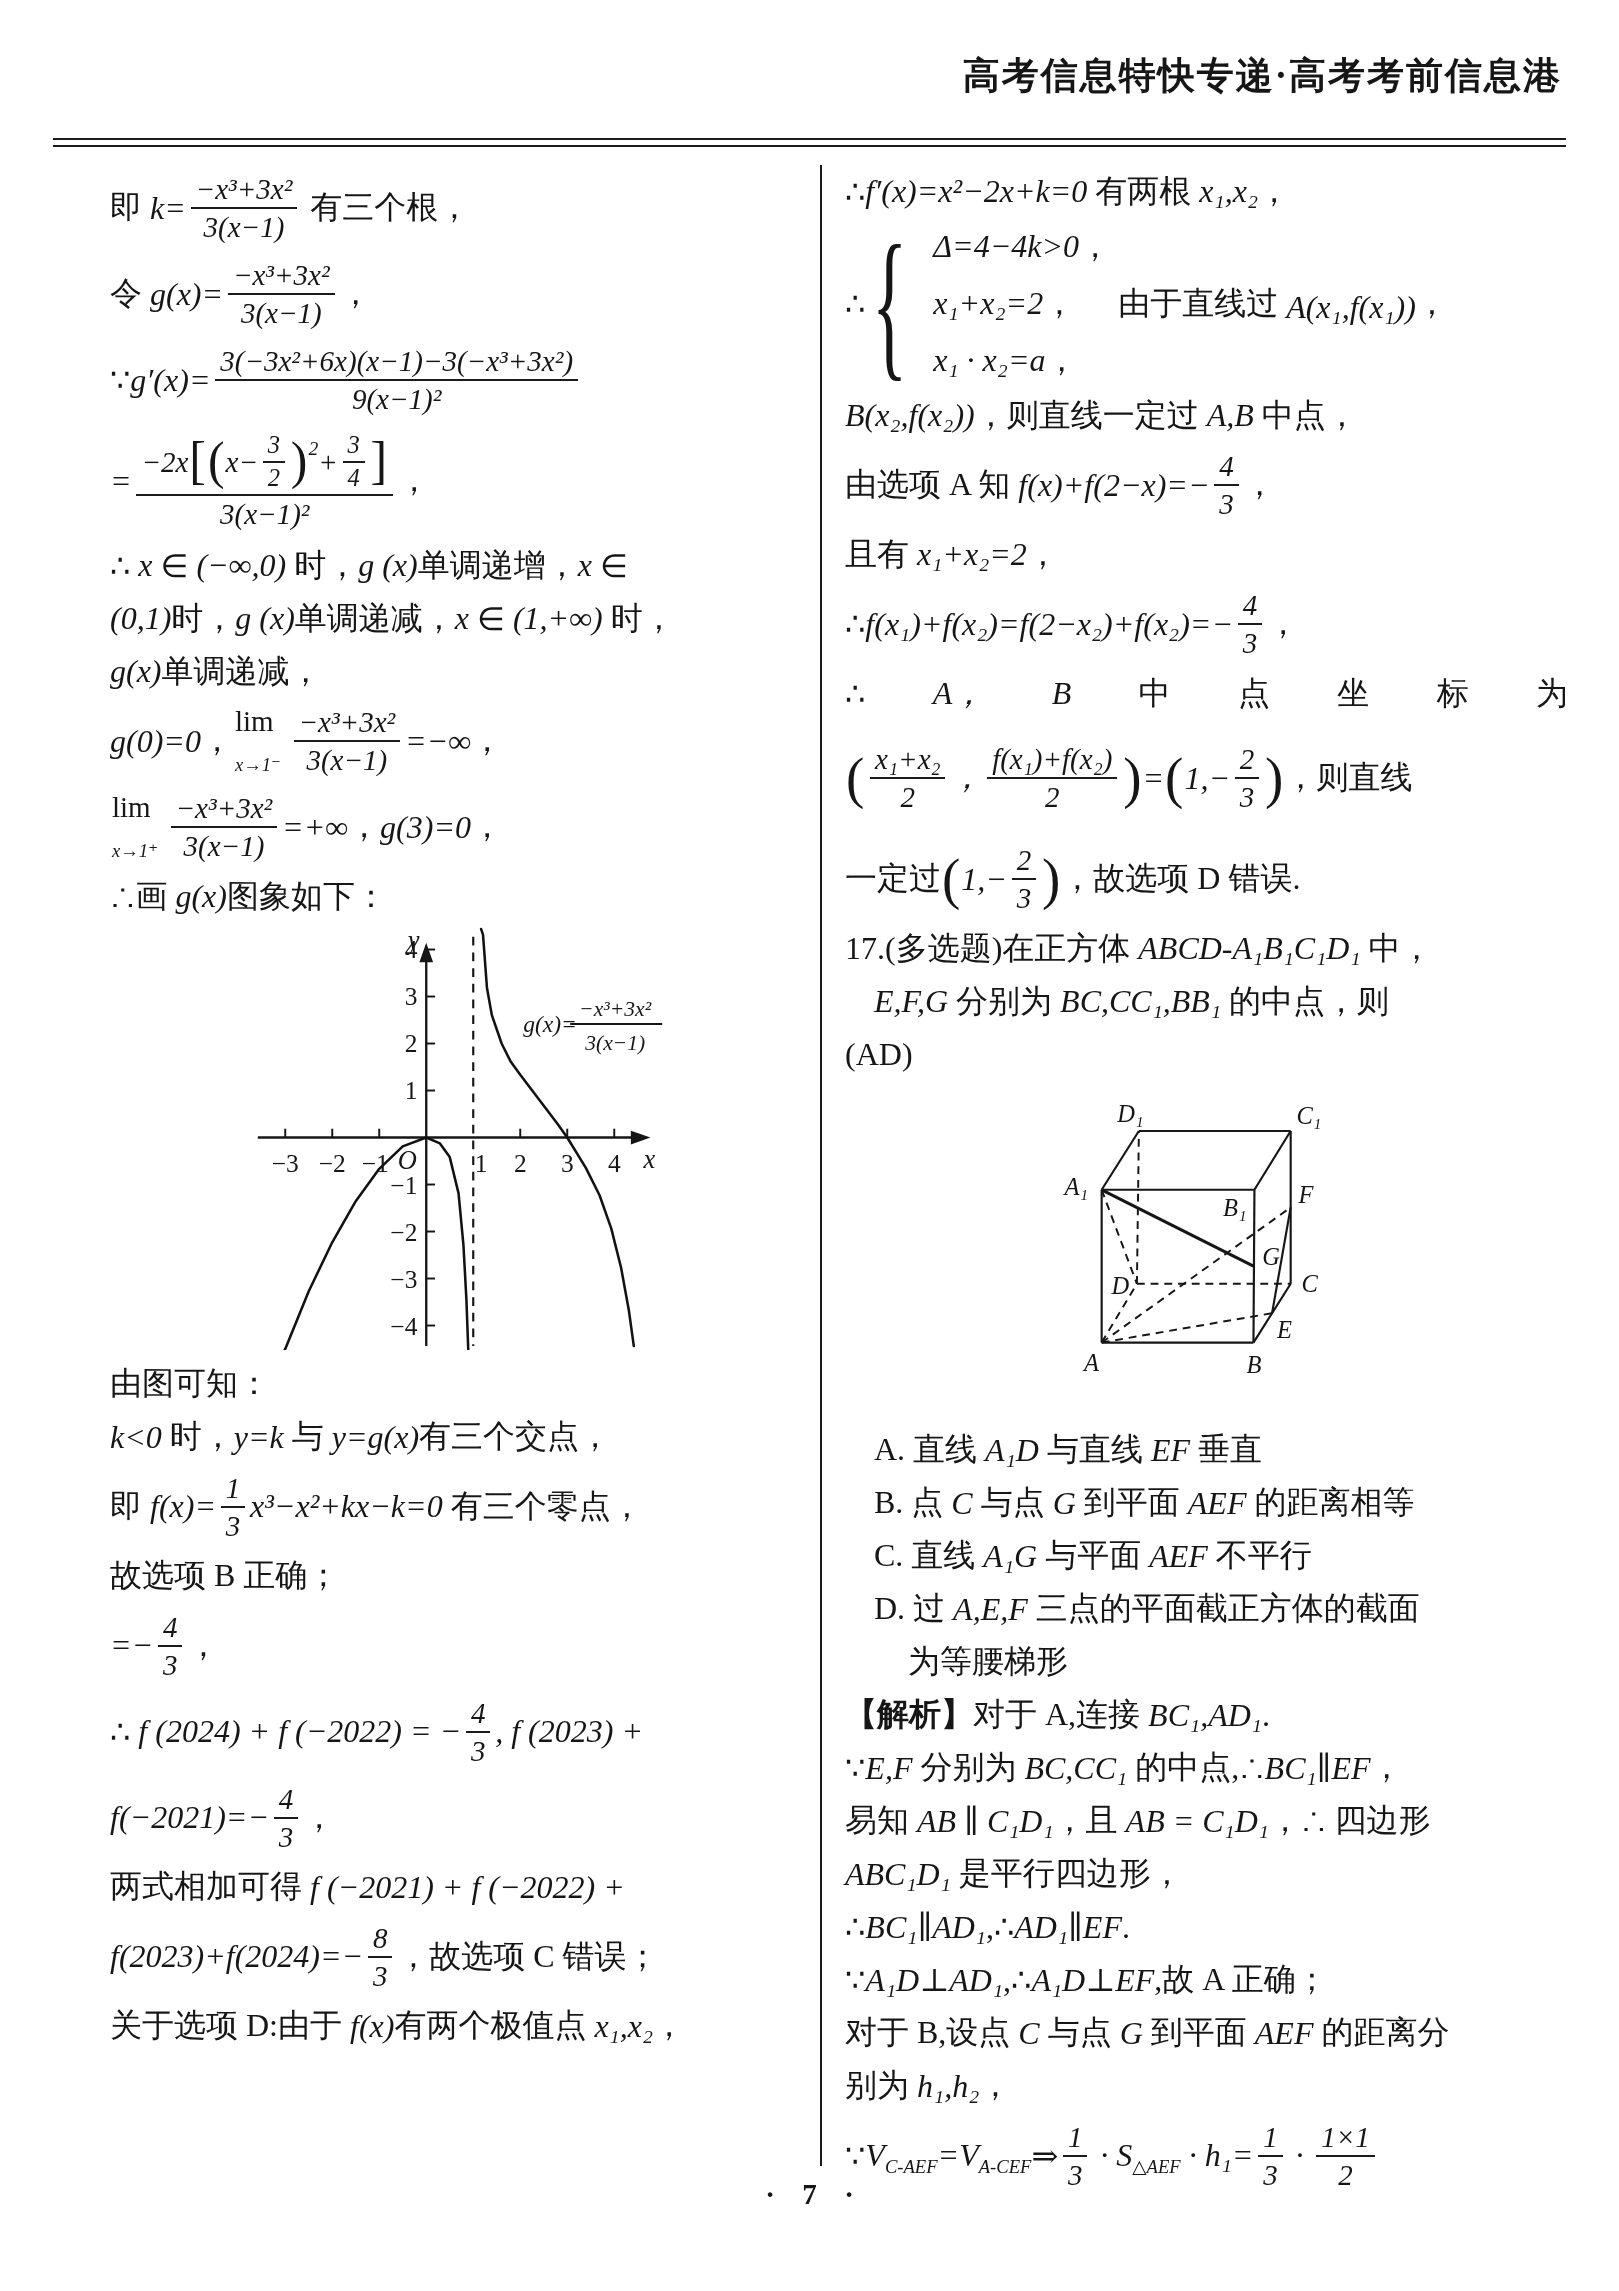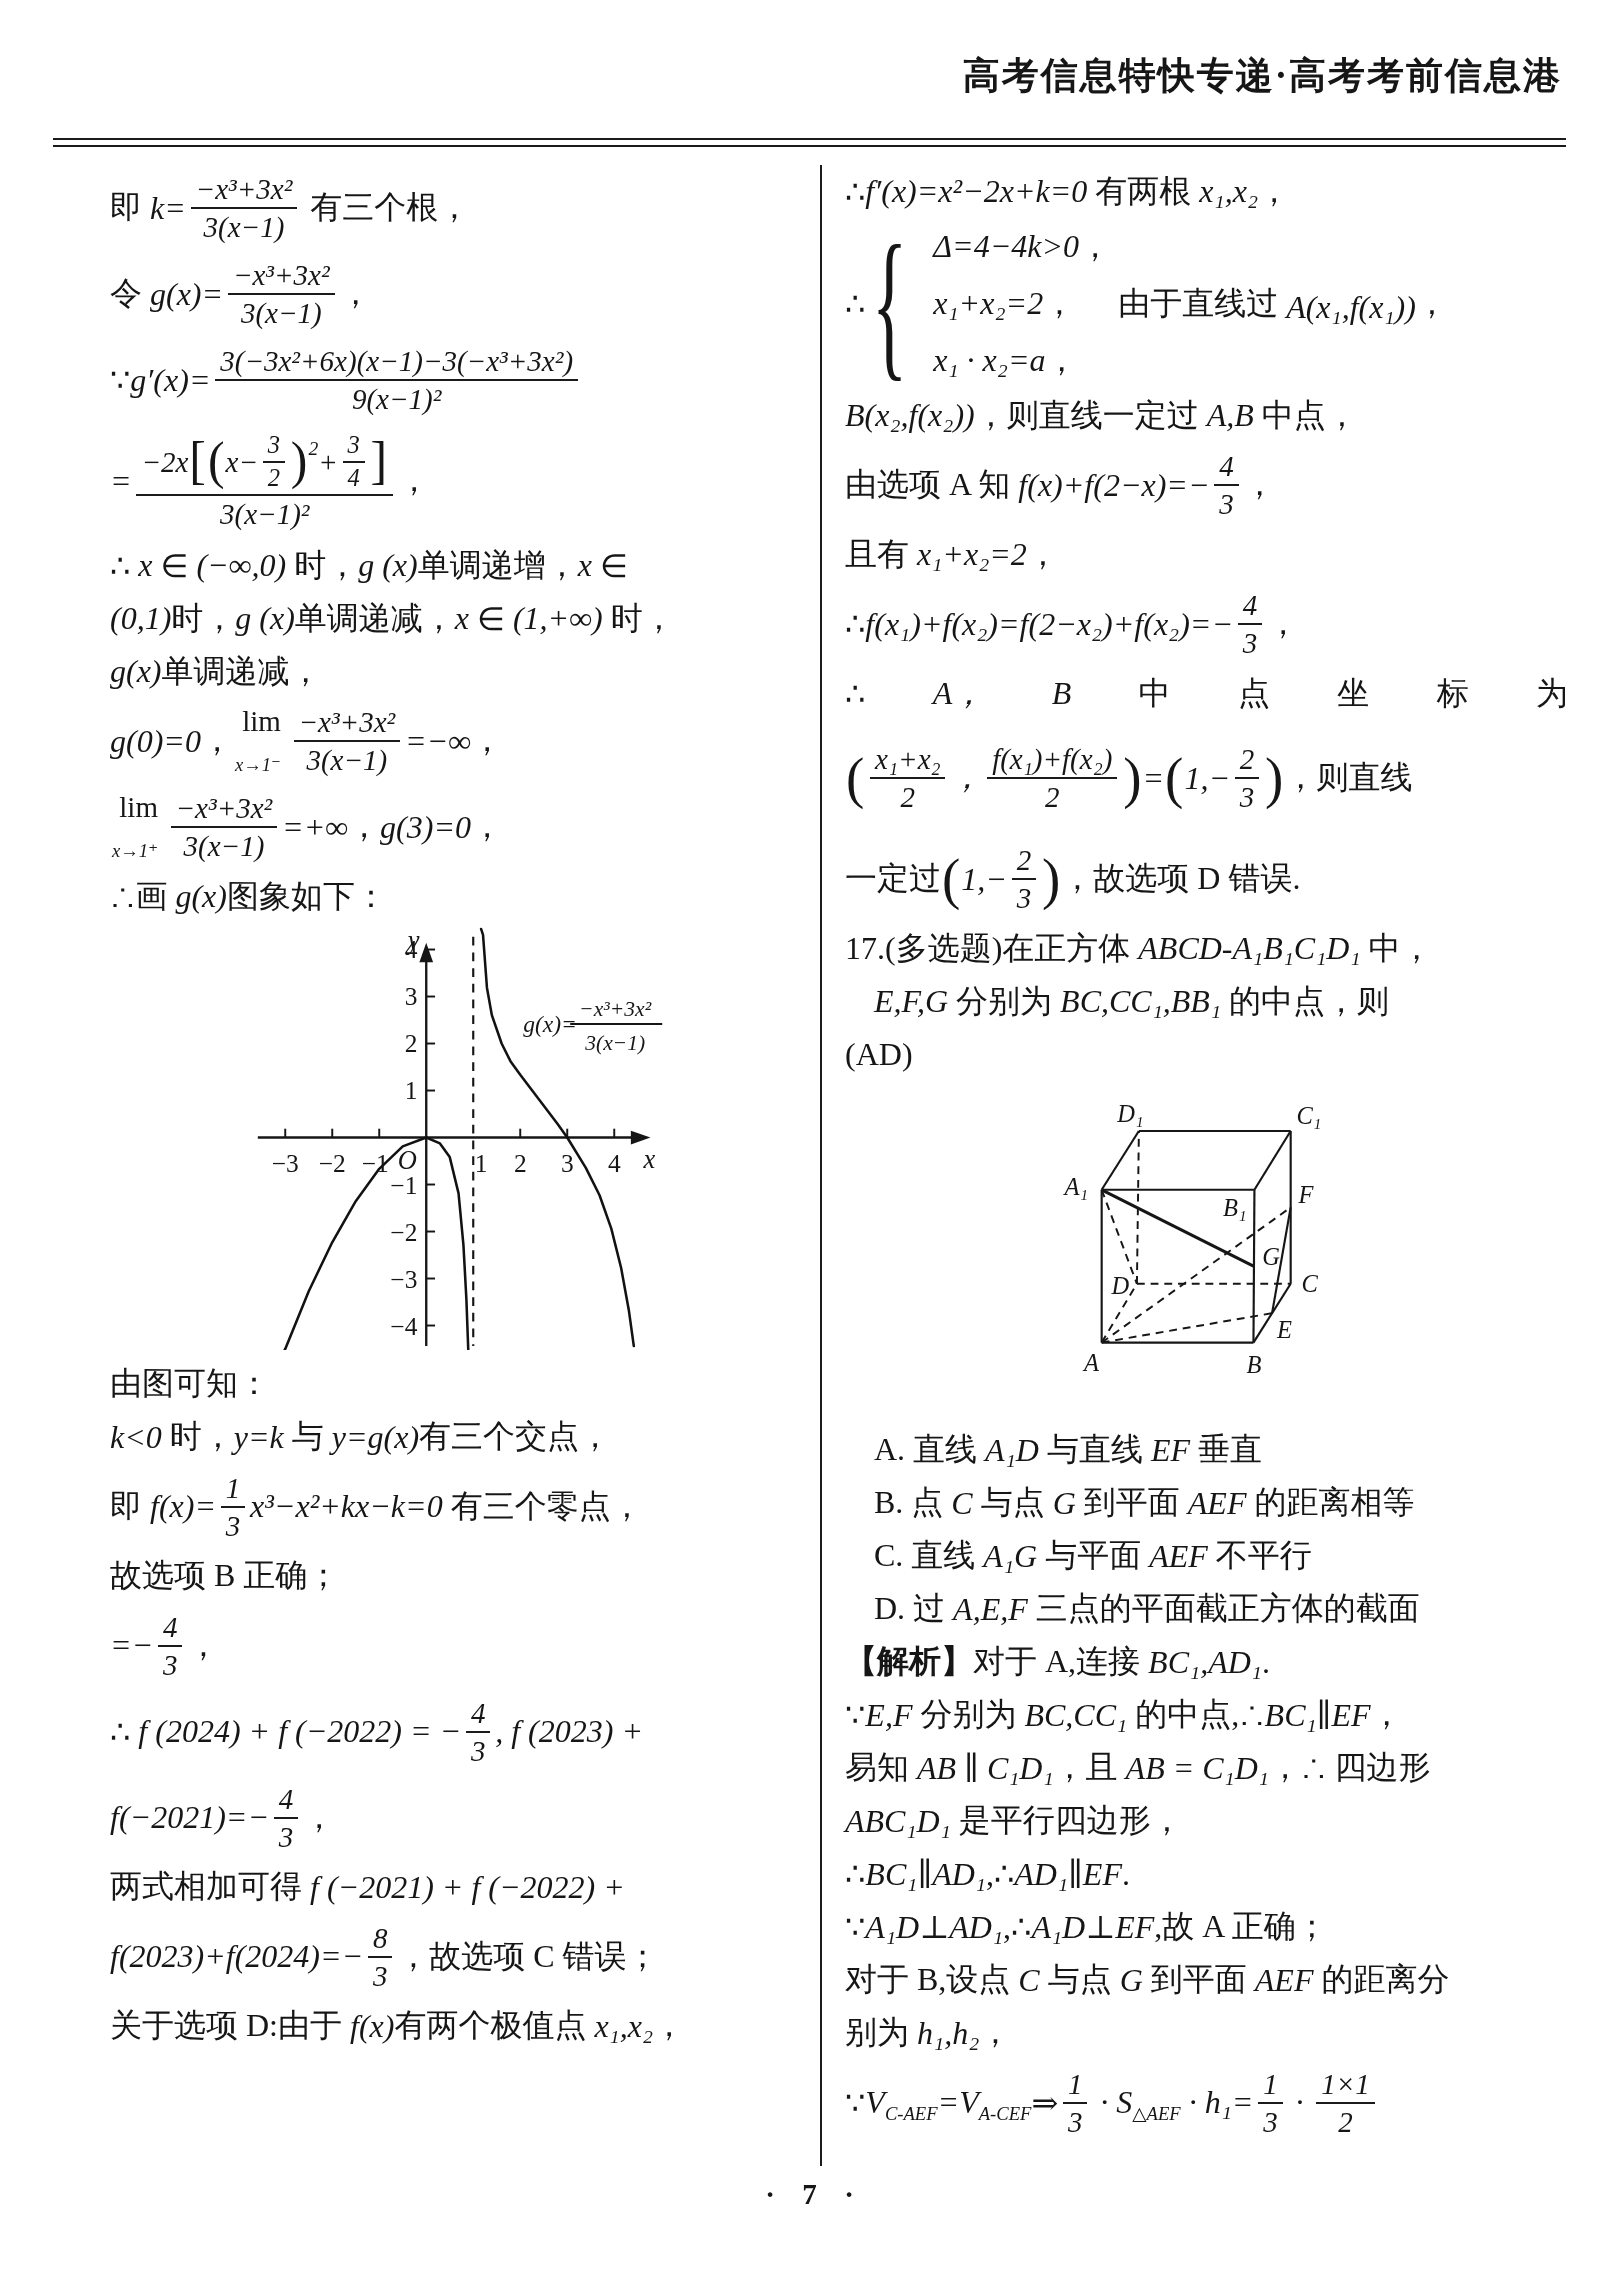--- a/index.html
+++ b/index.html
@@ -18,21 +18,21 @@
   .line.fr2{min-height:116px;}
   .zh{font-family:"Liberation Serif",serif;}
   .mi{font-style:italic;}
   .bd{font-weight:700;}
   .sup{font-size:19.6px;transform:translateY(-12.7px);display:inline-block;}
   .sb{font-size:18.6px;font-style:italic;transform:translateY(10.8px);display:inline-block;letter-spacing:0;}
   .frac{display:inline-flex;flex-direction:column;align-items:center;margin:0 4.9px;}
   .frac .n,.frac .d{font-size:29px;line-height:1.25;padding:0 4.9px;font-style:italic;display:inline-flex;align-items:center;justify-content:center;}
   .frac .n{border-bottom:2.5px solid #1b1b1b;}
   .frac .frac .n,.frac .frac .d{font-size:24.5px;}
-  .lim{display:inline-flex;flex-direction:column;align-items:flex-end;margin:0 7.8px 0 2px;}
+  .lim{display:inline-flex;flex-direction:column;align-items:flex-start;margin:0 7.8px 0 2px;}
   .lim .limt{font-size:29px;line-height:1;font-style:normal;}
   .lim .limb{font-size:18.6px;font-style:italic;line-height:1;margin-top:20px;}
   .bp{font-size:1.72em;font-weight:400;display:inline-block;transform:scaleY(1.05);line-height:.9;font-style:normal;margin:0 1px;}
   .sysw{display:inline-flex;align-items:center;}
   .sysbrace{font-size:165px;font-weight:300;line-height:.8;transform:scaleX(.45);margin:0 -19.6px 0 -15.7px;display:inline-block;}
   .syscol{display:inline-flex;flex-direction:column;margin-left:24px;}
   .sysrow{display:inline-flex;align-items:center;min-height:57px;font-size:32px;}
   .sysside{margin-left:43px;display:inline-flex;align-items:flex-end;}
   .spread{justify-content:space-between;padding-right:3.9px;}
   .rightal{justify-content:flex-start;padding-right:123px;}
@@ -404,20 +404,23 @@
         <span class="mi">A₁G</span>
         <span class="zh"> 与平面 </span>
         <span class="mi">AEF</span>
         <span class="zh"> 不平行</span>
       </div>
       <div class="line indent">
         <span class="zh">D. 过 </span>
         <span class="mi">A,E,F</span>
         <span class="zh"> 三点的平面截正方体的截面</span>
       </div>
+      <div class="line indent2">
+        <span class="zh">为等腰梯形</span>
+      </div>
       <div class="line">
         <span class="bd">【解析】</span>
         <span class="zh">对于 A,连接 </span>
         <span class="mi">BC₁,AD₁</span>
         <span class="zh">.</span>
       </div>
       <div class="line">
         <span class="zh">∵</span>
         <span class="mi">E,F</span>
         <span class="zh"> 分别为 </span>

